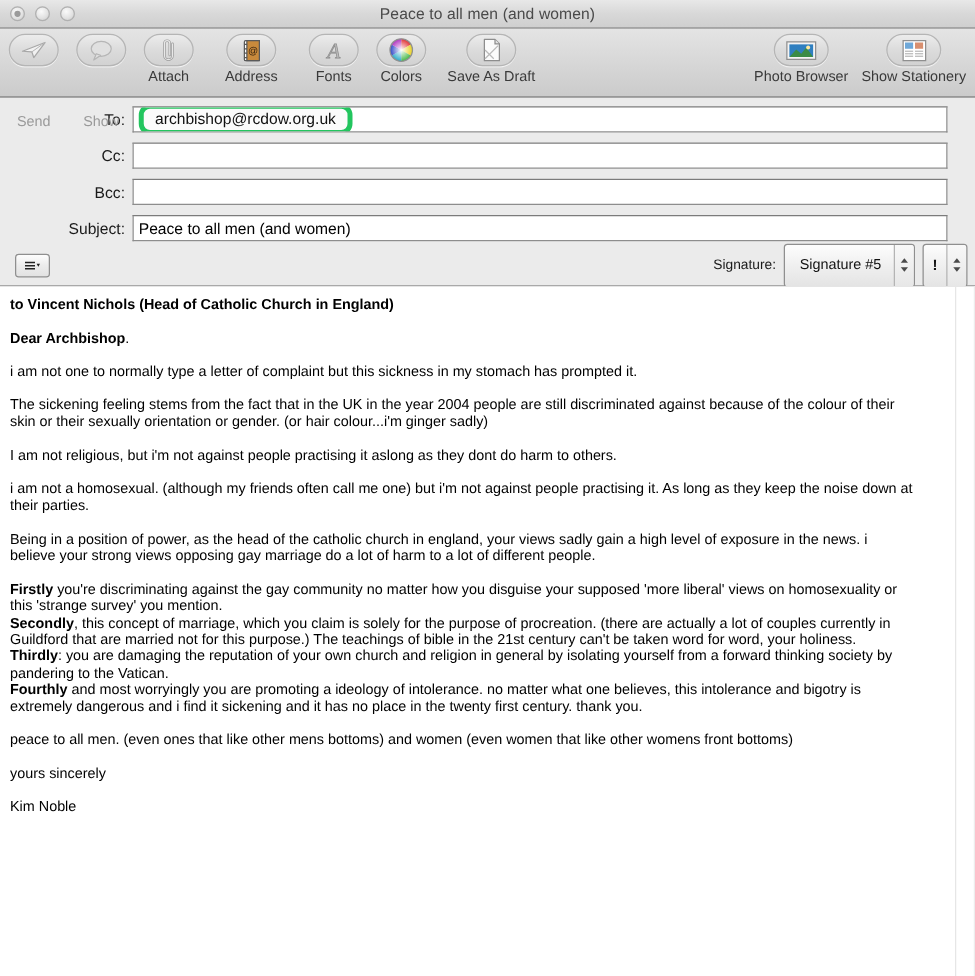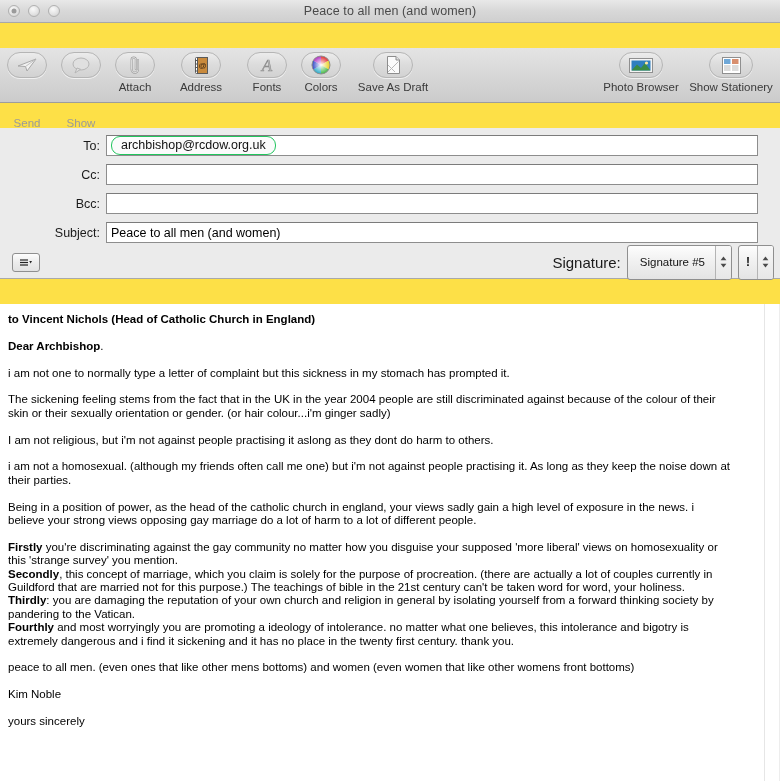--- a/index.html
+++ b/index.html
@@ -14,22 +14,21 @@
     font-family: "Liberation Sans", sans-serif;
     -webkit-font-smoothing: antialiased;
   }
 
   .window {
     width: 780px;
     height: 781px;
     position: relative;
     display: flex;
     flex-direction: column;
-    background: #fde047;
-    gap: 25px;
+    background: #737373;
   }
 
   
   .titlebar {
     height: 22px;
     background: linear-gradient(to bottom, #e8e8e8 0%, #d8d8d8 50%, #cfcfcf 100%);
     border-bottom: 1px solid #a8a8a8;
     position: relative;
     flex: 0 0 auto;
     display: flex;
@@ -149,21 +148,21 @@
     align-items: center;
     padding: 0 4px;
     font-size: 12.5px;
     color: #000;
     overflow: hidden;
   }
   .token {
     display: inline-block;
     padding: 1px 9px 2px 9px;
     border-radius: 9px;
-    border: 1px solid #22c55e;
+    border: 4px solid #22c55e;
     background: #fbfbfb;
     font-size: 12.5px;
     color: #111;
     line-height: 14px;
     white-space: nowrap;
   }
   .subjval { font-size: 12.5px; color: #000; }
 
   
   .sigrow {
@@ -180,21 +179,21 @@
     border-radius: 3px;
     background: linear-gradient(to bottom, #fdfdfd 0%, #ececec 50%, #e2e2e2 100%);
     display: flex;
     align-items: center;
     justify-content: center;
     gap: 1px;
     box-sizing: border-box;
   }
   .sig-spacer { flex: 1 1 auto; }
   .sig-label {
-    font-size: 15px;
+    font-size: 11px;
     color: #1a1a1a;
     margin-right: 6px;
   }
   .popup {
     height: 35px;
     border: 1px solid #8f8f8f;
     border-radius: 3px;
     background: linear-gradient(to bottom, #fdfdfd 0%, #f0f0f0 48%, #e4e4e4 100%);
     display: flex;
     align-items: stretch;
@@ -486,18 +485,18 @@
       <p><span>i am not one to normally type a letter of complaint but this sickness in my stomach has prompted it.</span></p>
       <p><span>The sickening feeling stems from the fact that in the UK in the year 2004 people are still discriminated against because of  the colour of their skin or their sexually orientation or gender. (or hair colour...i'm ginger sadly)</span></p>
       <p><span>I am not religious, but i'm not against people practising it aslong as they dont do harm to others.</span></p>
       <p><span>i am not a homosexual. (although my friends often call me one) but i'm not against people practising it. As long as they keep the noise down at their parties.</span></p>
       <p><span>Being in a position of power, as the head of the catholic church in england, your views sadly gain a high level of exposure in the news. i believe your strong views opposing gay marriage do a lot of harm to a lot of different people.</span></p>
       <p class="tight"><b>Firstly</b><span> you're discriminating against the gay community no matter how you disguise your supposed 'more liberal' views on homosexuality or this 'strange survey' you mention.</span></p>
       <p class="tight"><b>Secondly</b><span>, this concept of marriage, which you claim is solely for the purpose of procreation. (there are actually a lot of couples currently in Guildford that are married not for this purpose.) The teachings of bible in the 21st century can't be taken word for word, your holiness.</span></p>
       <p class="tight"><b>Thirdly</b><span>: you are damaging the reputation of your own church and religion in general by isolating yourself from a forward thinking society by pandering to the Vatican.</span></p>
       <p><b>Fourthly</b><span> and most worryingly you are promoting a ideology of intolerance. no matter what one believes, this intolerance and bigotry is extremely dangerous and i find it sickening and it has no place in the twenty first century. thank you.</span></p>
       <p><span>peace to all men. (even ones that like other mens bottoms) and women (even women that like other womens front bottoms)</span></p>
+      <p><span>yours sincerely</span></p>
       <p><span>Kim Noble</span></p>
-      <p><span>yours sincerely</span></p>
     </div>
   </div>
 
 </div>
 
 </body></html>

